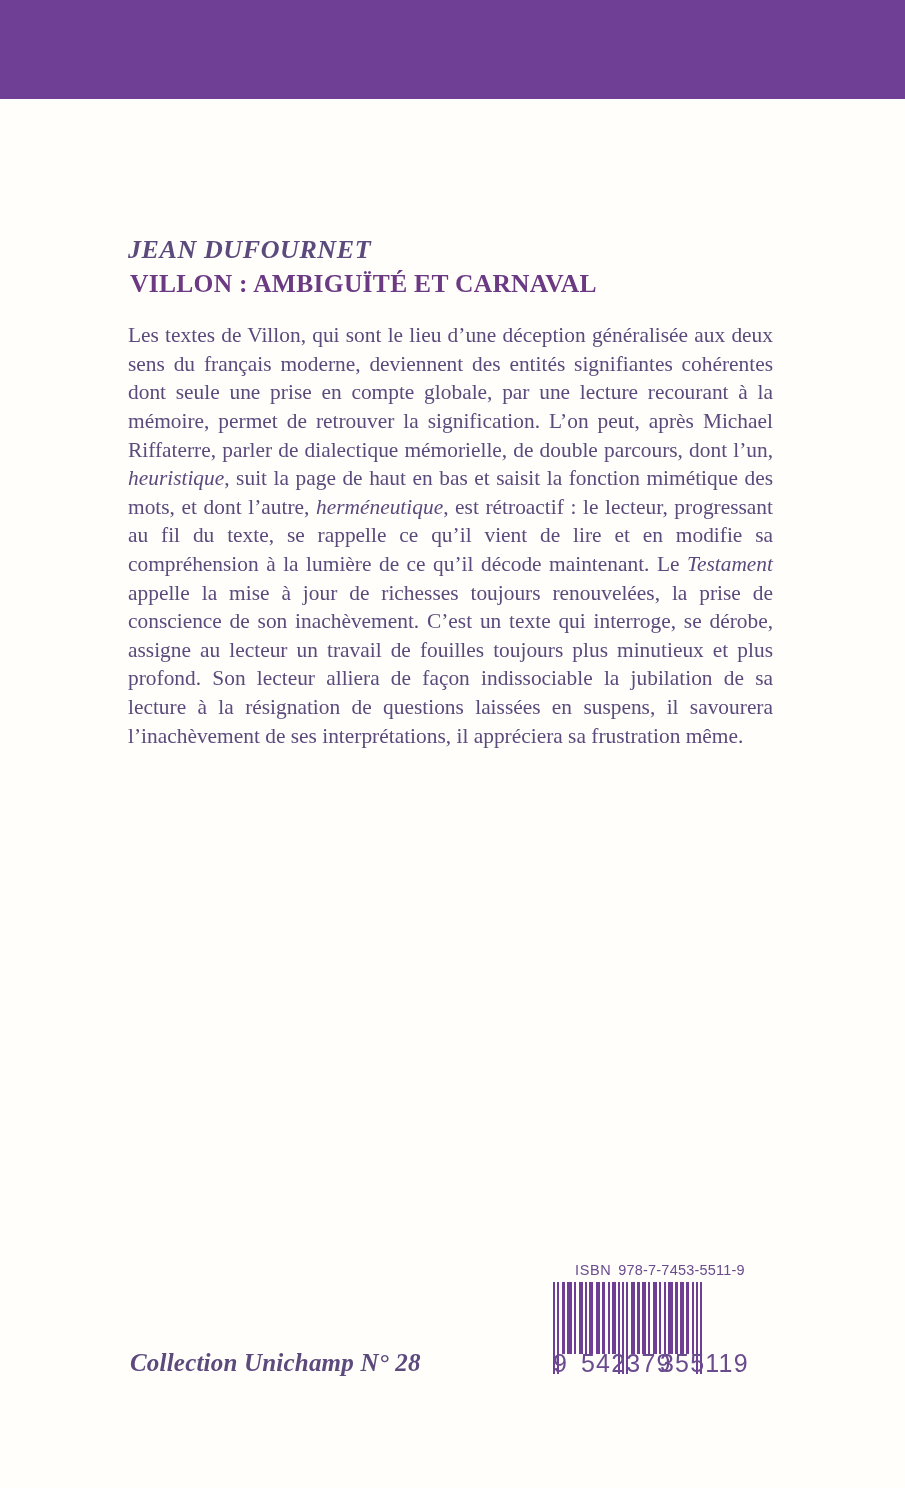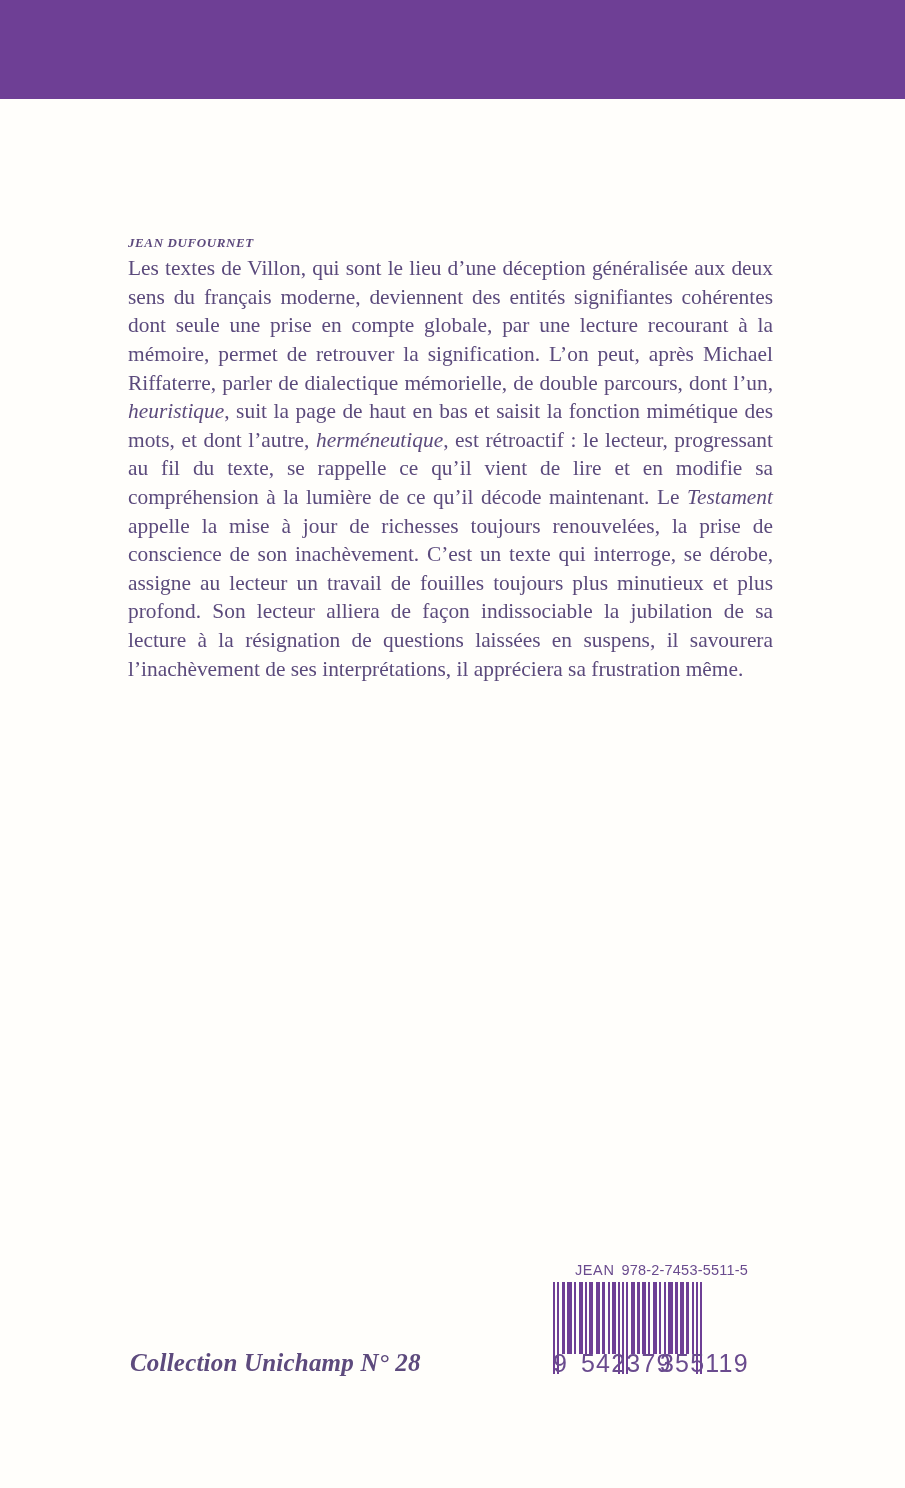--- a/index.html
+++ b/index.html
@@ -30,21 +30,21 @@
     position: absolute;
     left: 128px;
     top: 236px;
     width: 645px;
   }
 
   .author {
     font-family: "Liberation Serif", serif;
     font-style: italic;
     font-weight: bold;
-    font-size: 13px;
+    font-size: 26px;
     letter-spacing: 0.6px;
     color: #5d4a7d;
     line-height: 1.1;
     margin: 0 0 4px 0;
     white-space: nowrap;
   }
 
   .title {
     font-family: "Liberation Serif", serif;
     font-weight: bold;
@@ -141,30 +141,31 @@
 </style>
 </head>
 <body>
 
 <div class="top-band"></div>
 
 <div class="content">
 
   <div class="author">JEAN DUFOURNET</div>
 
+  <div class="title">VILLON : AMBIGUÏTÉ ET CARNAVAL</div>
 
   <p class="blurb"><span>Les textes de Villon, qui sont le lieu d’une déception généralisée aux deux sens du français moderne, deviennent des entités signifiantes cohérentes dont seule une prise en compte globale, par une lecture recourant à la mémoire, permet de retrouver la signification. L’on peut, après Michael Riffaterre, parler de dialectique mémorielle, de double parcours, dont l’un, </span><i>heuristique</i><span>, suit la page de haut en bas et saisit la fonction mimétique des mots, et dont l’autre, </span><i>herméneutique</i><span>, est rétroactif : le lecteur, progressant au fil du texte, se rappelle ce qu’il vient de lire et en modifie sa compréhension à la lumière de ce qu’il décode maintenant. Le </span><i>Testament</i><span> appelle la mise à jour de richesses toujours renouvelées, la prise de conscience de son inachèvement. C’est un texte qui interroge, se dérobe, assigne au lecteur un travail de fouilles toujours plus minutieux et plus profond. Son lecteur alliera de façon indissociable la jubilation de sa lecture à la résignation de questions laissées en suspens, il savourera l’inachèvement de ses interprétations, il appréciera sa frustration même.</span></p>
 
 </div>
 
 <div class="collection">Collection Unichamp N° 28</div>
 
 <div class="barcode-block">
 
-  <div class="isbn-line"><span class="isbn-word">JEAN</span><span class="isbn-num">978-2-7453-5511-5</span></div>
+  <div class="isbn-line"><span class="isbn-word">ISBN</span><span class="isbn-num">978-7-7453-5511-9</span></div>
 
   <div class="bars-wrap">
     <div class="bars" id="bars">
         <div class="bar guard" style="width: 2px; background: rgb(110, 63, 149);"></div>
         <div class="bar space" style="width: 2px;"></div>
         <div class="bar guard" style="width: 2px; background: rgb(110, 63, 149);"></div>
         <div class="bar space" style="width: 3px;"></div>
         <div class="bar" style="width: 3px; background: rgb(110, 63, 149);"></div>
         <div class="bar space" style="width: 2px;"></div>
         <div class="bar" style="width: 5px; background: rgb(110, 63, 149);"></div>

